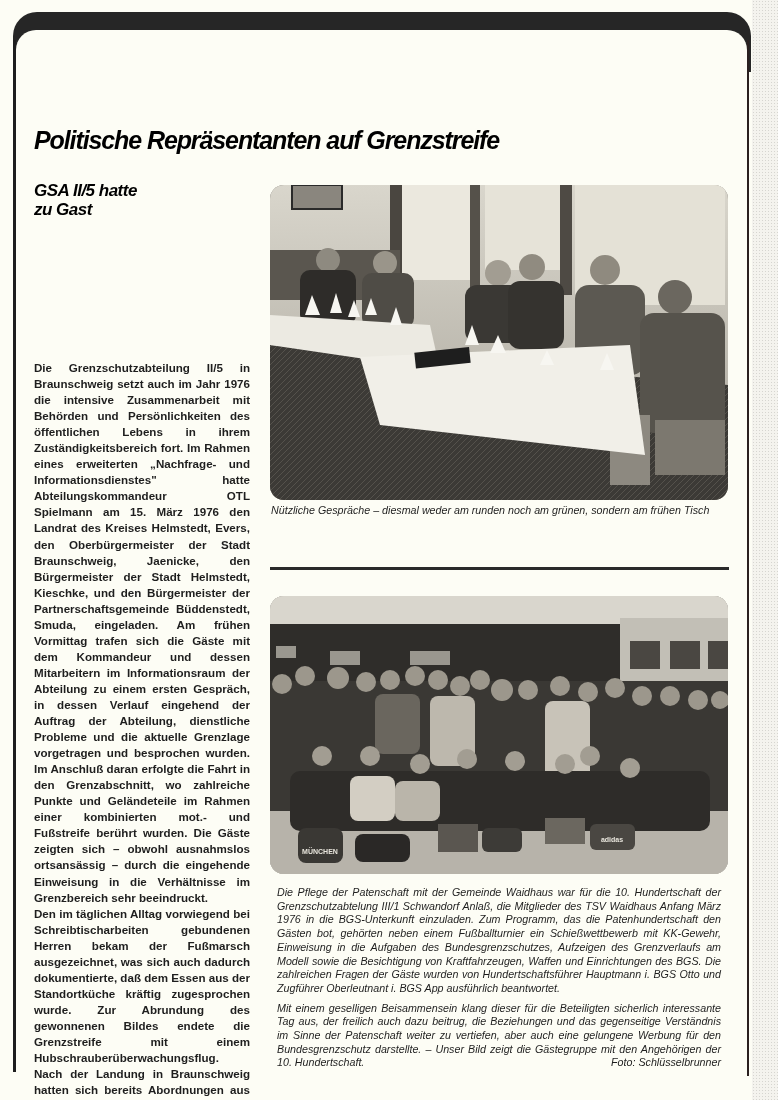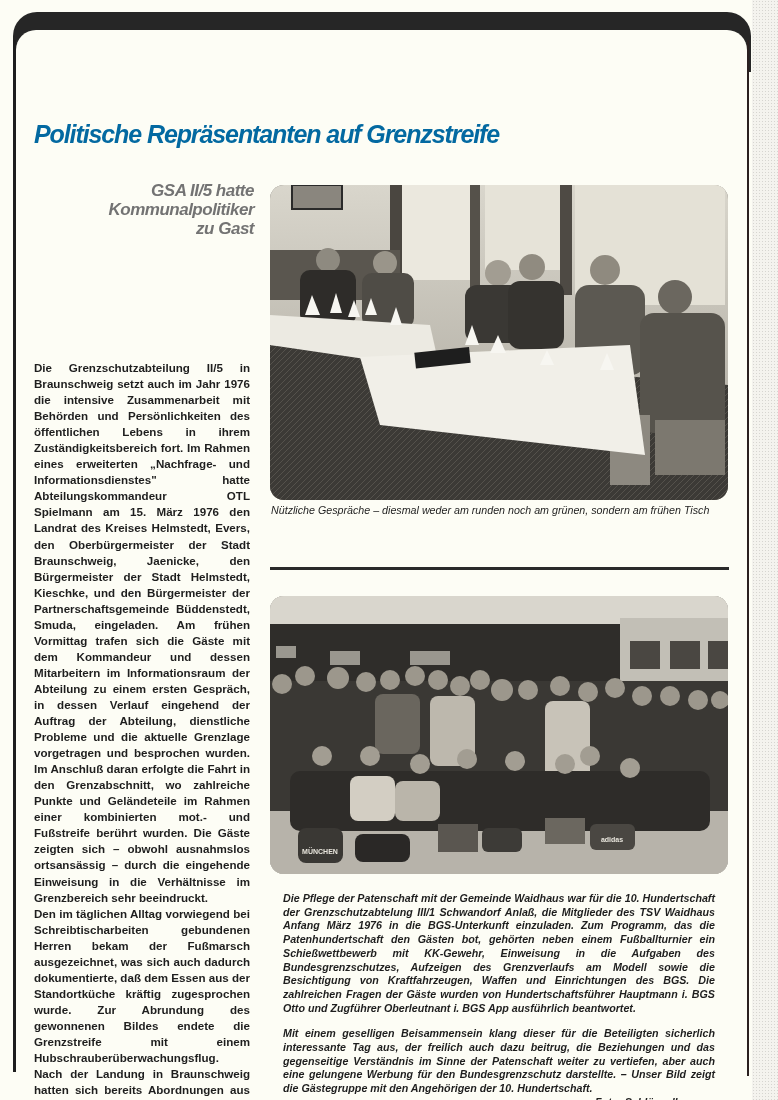--- a/index.html
+++ b/index.html
@@ -27,29 +27,29 @@
   }
   .frame-left {
     position: absolute; left: 13px; top: 40px; width: 3px; height: 1032px;
     background: #1e1e1e;
   }
   .frame-right {
     position: absolute; left: 747px; top: 40px; width: 2px; height: 1036px;
     background: #2a2020;
   }
   .headline {
-    position: absolute; left: 34px; top: 120px;
+    position: absolute; left: 34px; top: 126px;
     font-size: 25px; font-weight: bold; font-style: italic;
-    letter-spacing: -1.1px; color: #0369a1;
+    letter-spacing: -1.1px; color: #000000;
     white-space: nowrap;
   }
   .subhead {
     position: absolute; left: 34px; top: 181px; width: 220px;
     font-size: 17px; line-height: 19px; font-weight: bold; font-style: italic;
-    letter-spacing: -0.5px; color: #737373; text-align: right;
+    letter-spacing: -0.5px; color: #000000;
   }
   .body-col {
     position: absolute; left: 34px; top: 360px; width: 216px;
     font-size: 11.6px; line-height: 16.05px;
     text-align: justify; hyphens: manual; color: #1e1e1e;
   }
   .body-col p { margin: 0; font-weight: bold; }
   .page-number {
     position: absolute; left: 17px; top: 1125px;
     font-size: 8px; font-weight: bold; color: #222;
@@ -59,41 +59,40 @@
     background: #6a6660;
   }
   .photo1 { left: 270px; top: 185px; width: 458px; height: 315px; }
   .photo2 { left: 270px; top: 596px; width: 458px; height: 278px; }
   .caption {
     position: absolute; font-style: italic; font-size: 10.7px; line-height: 13.7px;
     color: #1e1e1e; text-align: justify;
   }
   .caption1 { left: 271px; top: 504px; width: 456px; }
   .caption2 { left: 271px; top: 880px; width: 456px; }
-  .caption2 p { margin: 12px; font-weight: bold; }
+  .caption2 p { margin: 6px; }
   .rule {
     position: absolute; left: 270px; top: 567px; width: 459px; height: 3px;
     background: #2a2a2a;
   }
   svg { display: block; }
 </style>
 </head>
 <body>
 
 <div class="right-strip"></div>
 <div class="frame-top"></div>
 <div class="frame-inner"></div>
 <div class="frame-left"></div>
 <div class="frame-right"></div>
 
 <h1 class="headline" style="margin:0">Politische Repräsentanten auf Grenzstreife</h1>
 
 <div class="subhead">
   <div>GSA II/5 hatte</div>
-  <div>Kommunalpolitiker</div>
   <div>zu Gast</div>
 </div>
 
 <div class="body-col">
   <p>Die Grenzschutzabteilung II/5 in Braunschweig setzt auch im Jahr 1976 die intensive Zusammenarbeit mit Behörden und Persönlichkeiten des öffentlichen Lebens in ihrem Zuständigkeitsbereich fort. Im Rahmen eines erweiterten „Nachfrage- und Informationsdienstes" hatte Abteilungskommandeur OTL Spielmann am 15. März 1976 den Landrat des Kreises Helmstedt, Evers, den Oberbürgermeister der Stadt Braunschweig, Jaenicke, den Bürgermeister der Stadt Helmstedt, Kieschke, und den Bürgermeister der Partnerschaftsgemeinde Büddenstedt, Smuda, eingeladen. Am frühen Vormittag trafen sich die Gäste mit dem Kommandeur und dessen Mitarbeitern im Informationsraum der Abteilung zu einem ersten Gespräch, in dessen Verlauf eingehend der Auftrag der Abteilung, dienstliche Probleme und die aktuelle Grenzlage vorgetragen und besprochen wurden. Im Anschluß daran erfolgte die Fahrt in den Grenzabschnitt, wo zahlreiche Punkte und Geländeteile im Rahmen einer kombinierten mot.- und Fußstreife berührt wurden. Die Gäste zeigten sich – obwohl ausnahmslos ortsansässig – durch die eingehende Einweisung in die Verhältnisse im Grenzbereich sehr beeindruckt.</p>
   <p><span>Den im täglichen Alltag vorwiegend bei Schreibtischarbeiten gebundenen Herren bekam der Fußmarsch ausgezeichnet, was sich auch dadurch dokumentierte, daß dem Essen aus der Standortküche kräftig zugesprochen wurde. Zur Abrundung des gewonnenen Bildes endete die Grenzstreife mit einem Hubschrauberüberwachungsflug. Nach der Landung in Braunschweig hatten sich bereits Abordnungen aus allen Dienstbereichen der Abteilung im Offizierheim versammelt, und bei Kaffee und Kuchen nahmen die Besucher die Gelegenheit wahr, mit Abteilungsangehörigen die verschiedensten Themen zu erörtern. Die eingangs erwähnte Absicht der Abteilung, die Zusammenarbeit mit Behörden etc. zu vertiefen, wurde an diesem Tage voll erfüllt.</span></p>
 </div>
 
 <div class="page-number">16</div>
 

